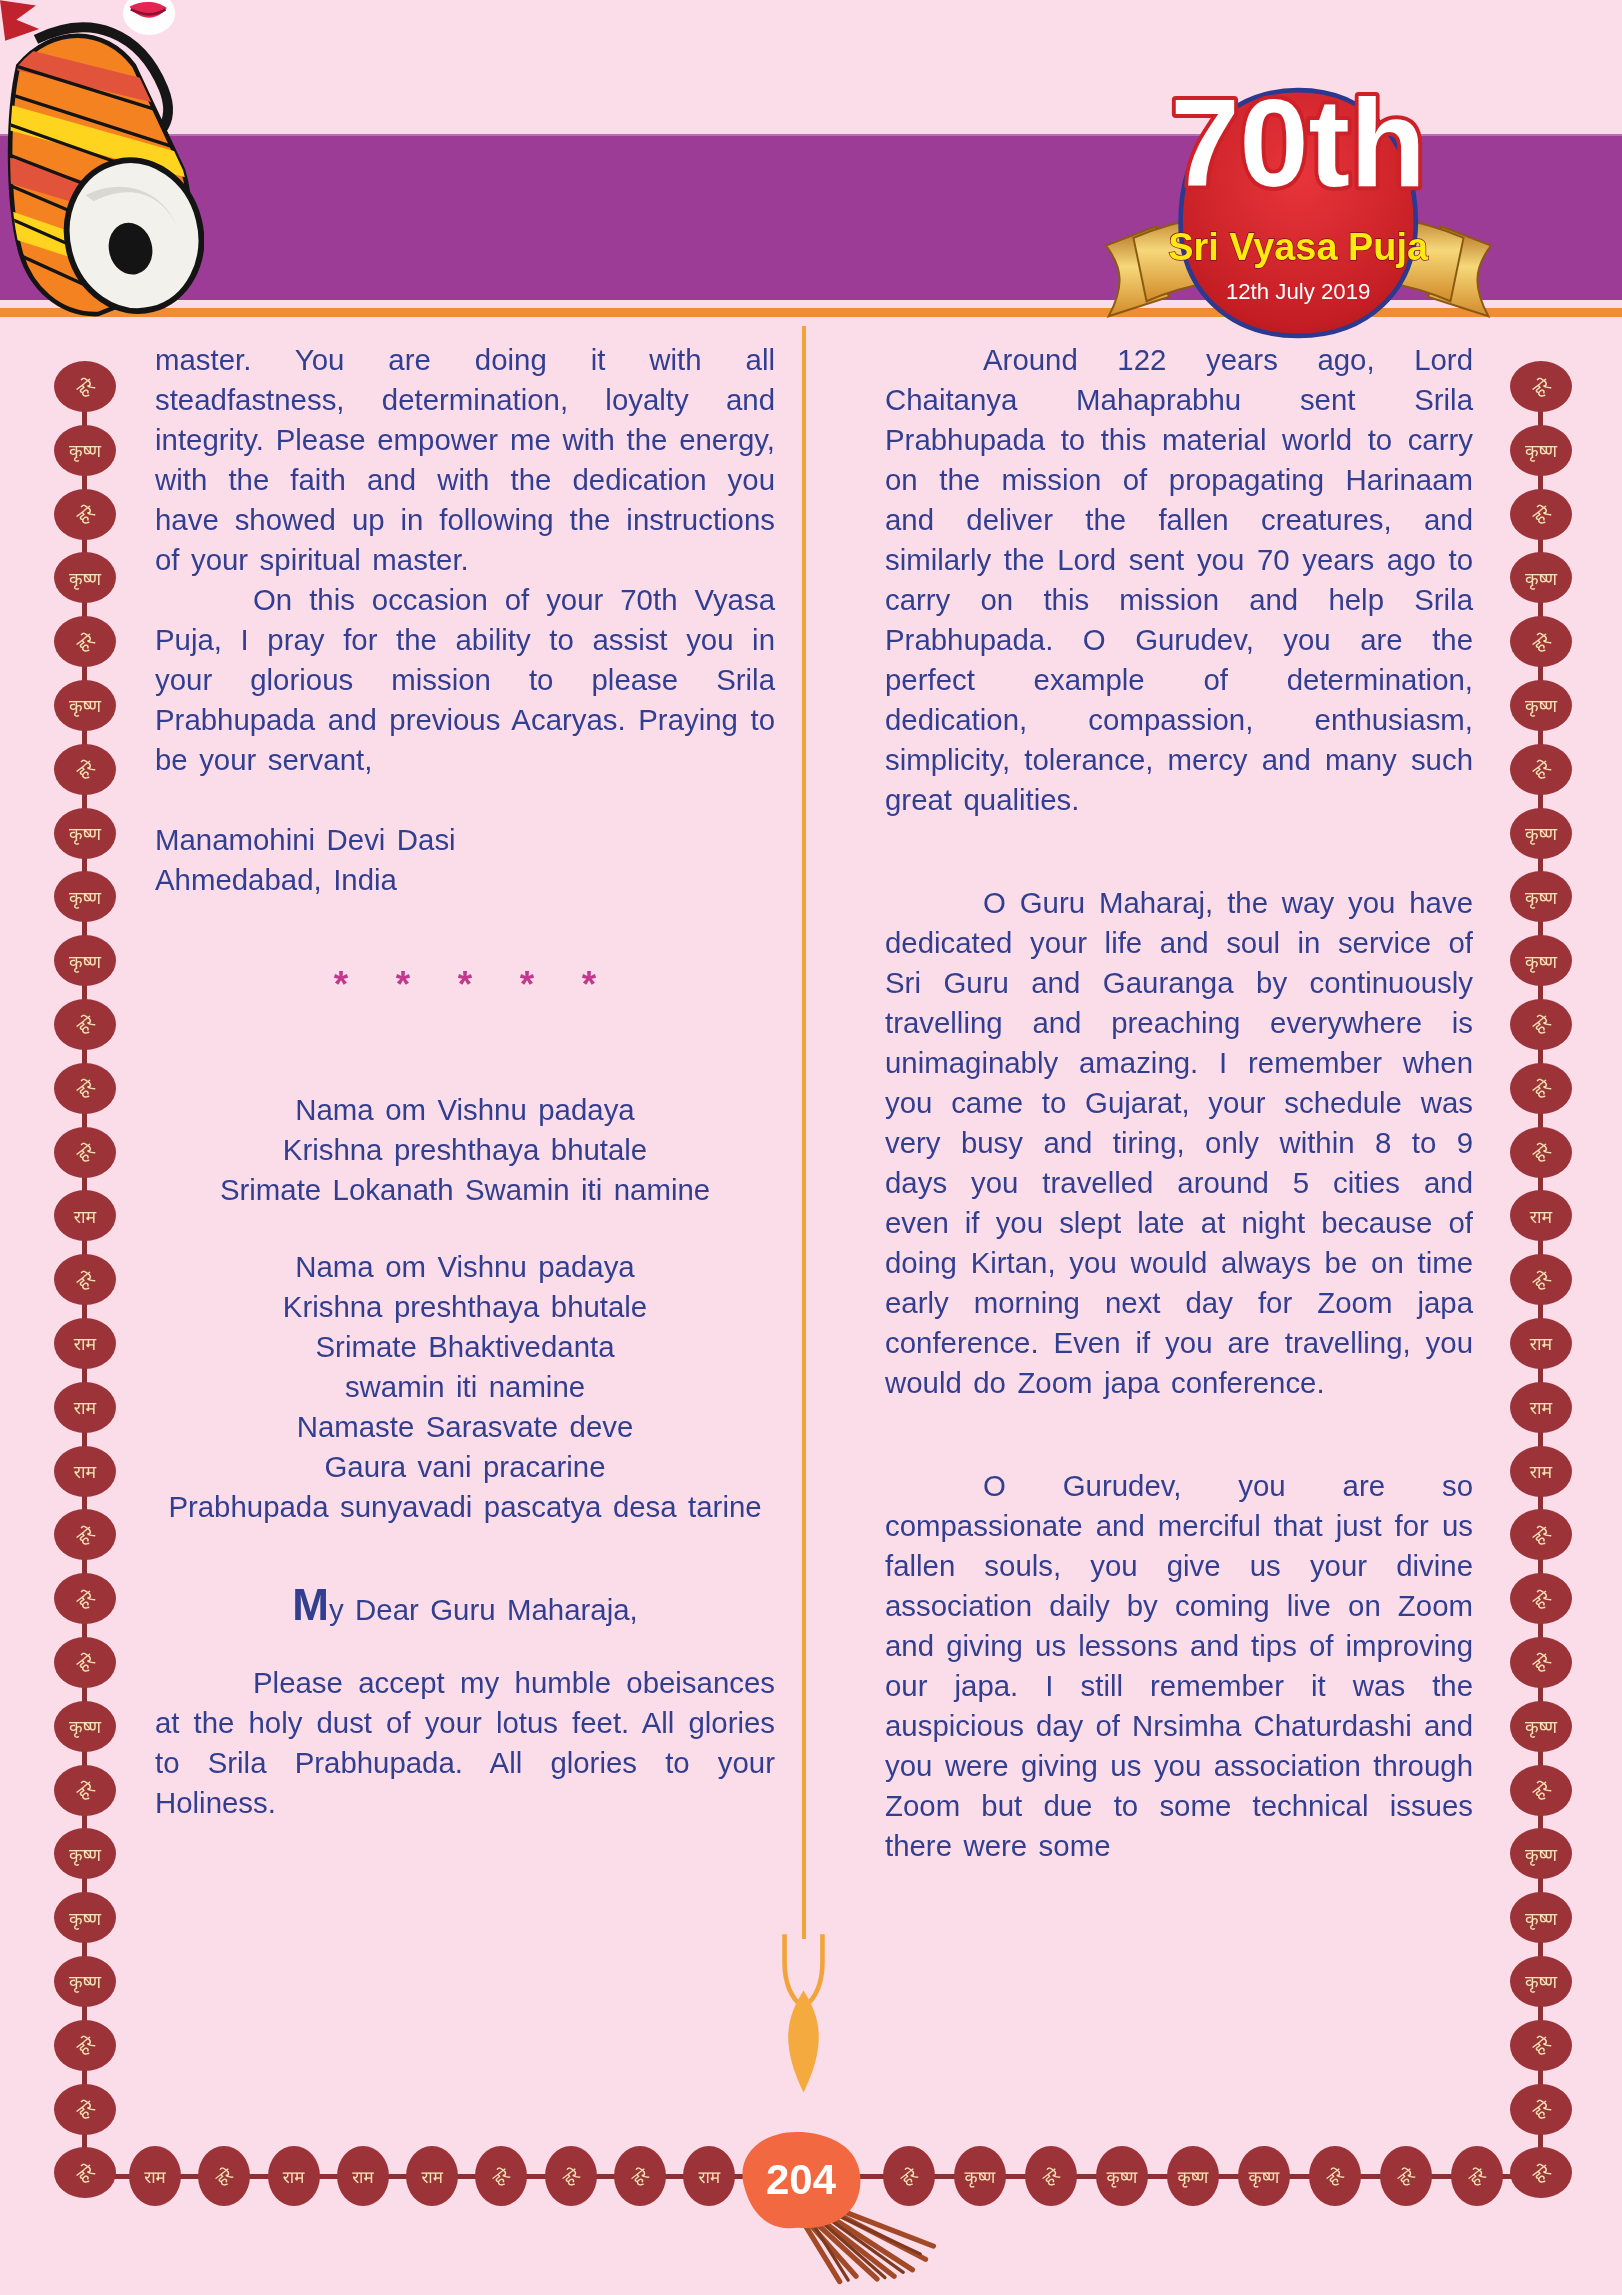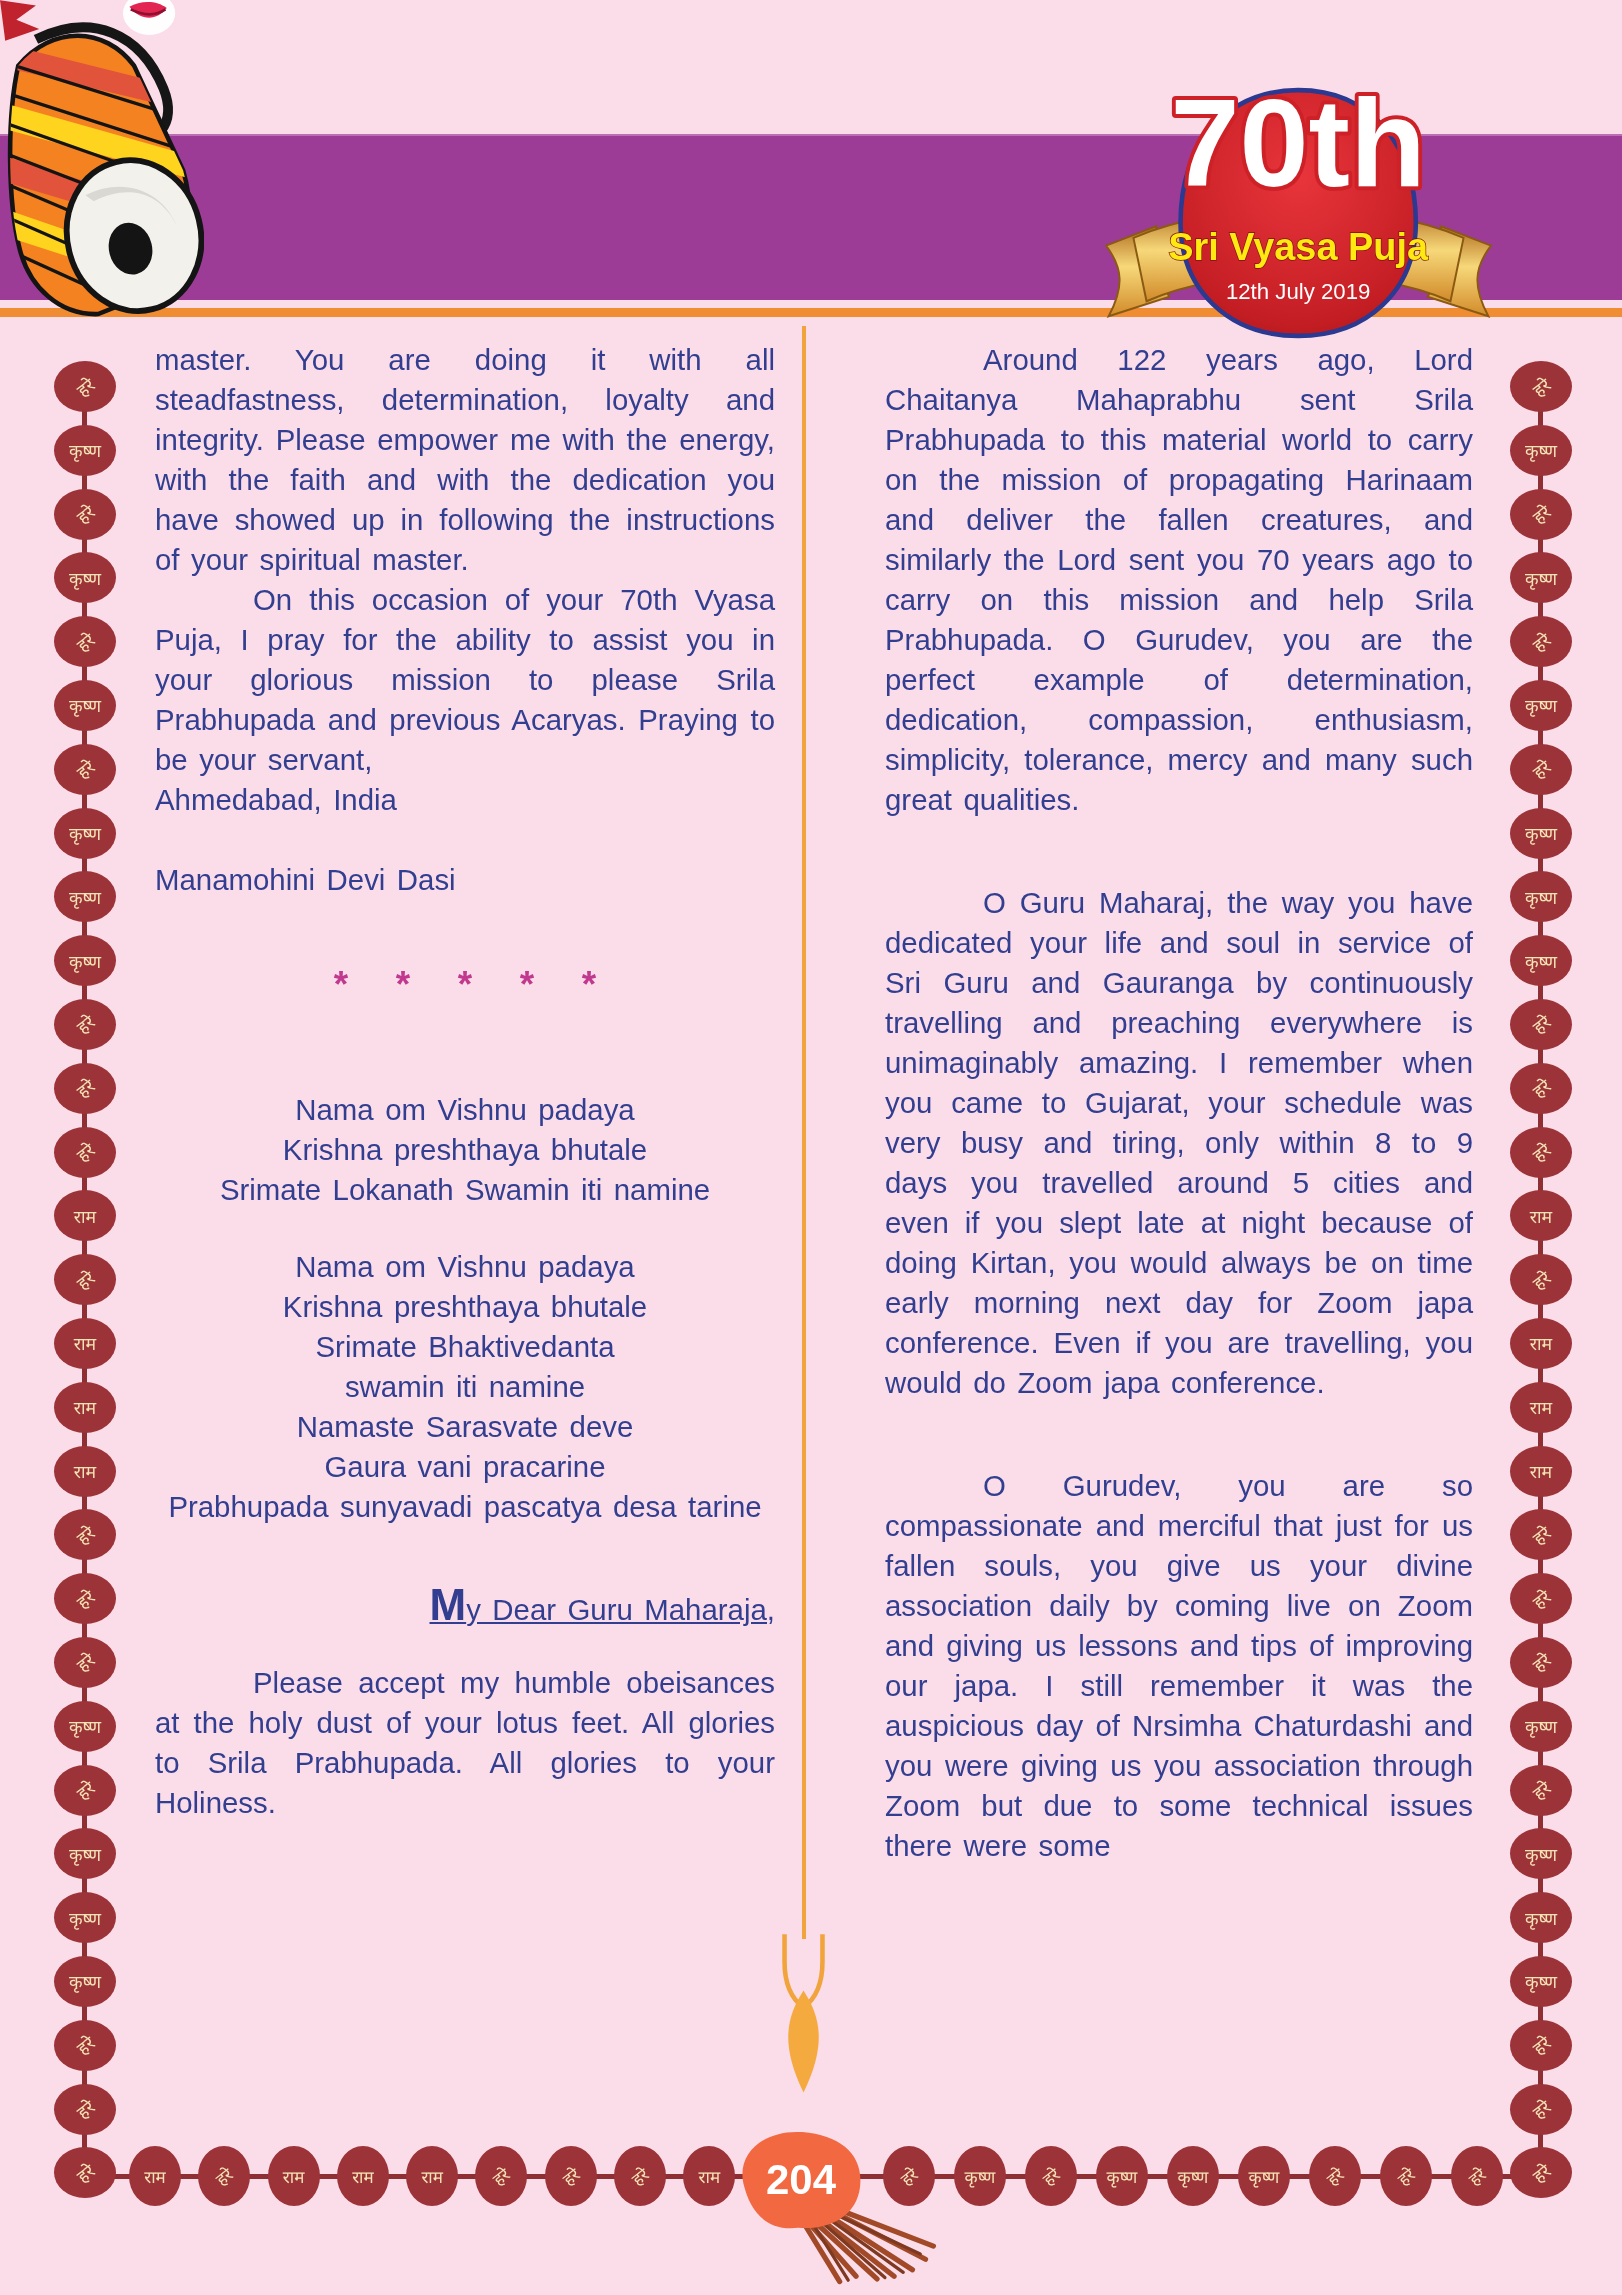--- a/index.html
+++ b/index.html
@@ -41,21 +41,21 @@
   #col-left{left:155px;width:620px;}
   #col-right{left:885px;width:588px;}
   .body-par{margin:0;}
   .indent{text-indent:98px;}
   #col-right .body-par{margin-top:63px;}
   #col-right .body-par:first-child{margin-top:0;}
   .sig{margin-top:40px;text-align:left;}
   .stars{margin-top:65px;text-align:center;color:#C0398F;font-size:37px;font-weight:bold;letter-spacing:17px;text-indent:17px;}
   .verse{margin-top:85px;text-align:center;}
   .verse.second{margin-top:37px;}
-  .salute{margin-top:63px;text-align:right;text-decoration:underline;}
+  .salute{margin-top:63px;text-align:center;}
   .dropcap{font-size:44px;font-weight:bold;line-height:0;}
   .after-salute{margin-top:33px;}
 </style>
 </head>
 <body>
 
 <div class="band"></div>
 <div class="accent-line"></div>
 
 <svg class="drum" viewBox="0 0 312 530">
@@ -381,22 +381,22 @@
       <path d="M170,146 L298,206"></path>
     </g>
   </g>
   <path d="M28,98 C18,50 62,16 118,20 C178,25 212,56 206,104 C201,146 162,170 112,166 C62,172 38,140 28,98 Z" fill="#F26841"></path>
   <text x="116" y="114" text-anchor="middle" font-family="Liberation Sans, sans-serif" font-size="64" font-weight="bold" fill="#FFFFFF">204</text>
 </svg>
 
 <div class="col" id="col-left">
   <p class="body-par">master. You are doing it with all steadfastness, determination, loyalty and integrity. Please empower me with the energy, with the faith and with the dedication you have showed up in following the instructions of your spiritual master.</p>
   <p class="body-par indent">On this occasion of your 70th Vyasa Puja, I pray for the ability to assist you in your glorious mission to please Srila Prabhupada and previous Acaryas. Praying to be your servant,</p>
+  <div class="sig">Manamohini Devi Dasi</div>
   <div class="sig" style="margin-top:0">Ahmedabad, India</div>
-  <div class="sig">Manamohini Devi Dasi</div>
   <div class="stars">* * * * *</div>
   <div class="verse">
     <div>Nama om Vishnu padaya</div>
     <div>Krishna preshthaya bhutale</div>
     <div>Srimate Lokanath Swamin iti namine</div>
   </div>
   <div class="verse second">
     <div>Nama om Vishnu padaya</div>
     <div>Krishna preshthaya bhutale</div>
     <div>Srimate Bhaktivedanta</div>

